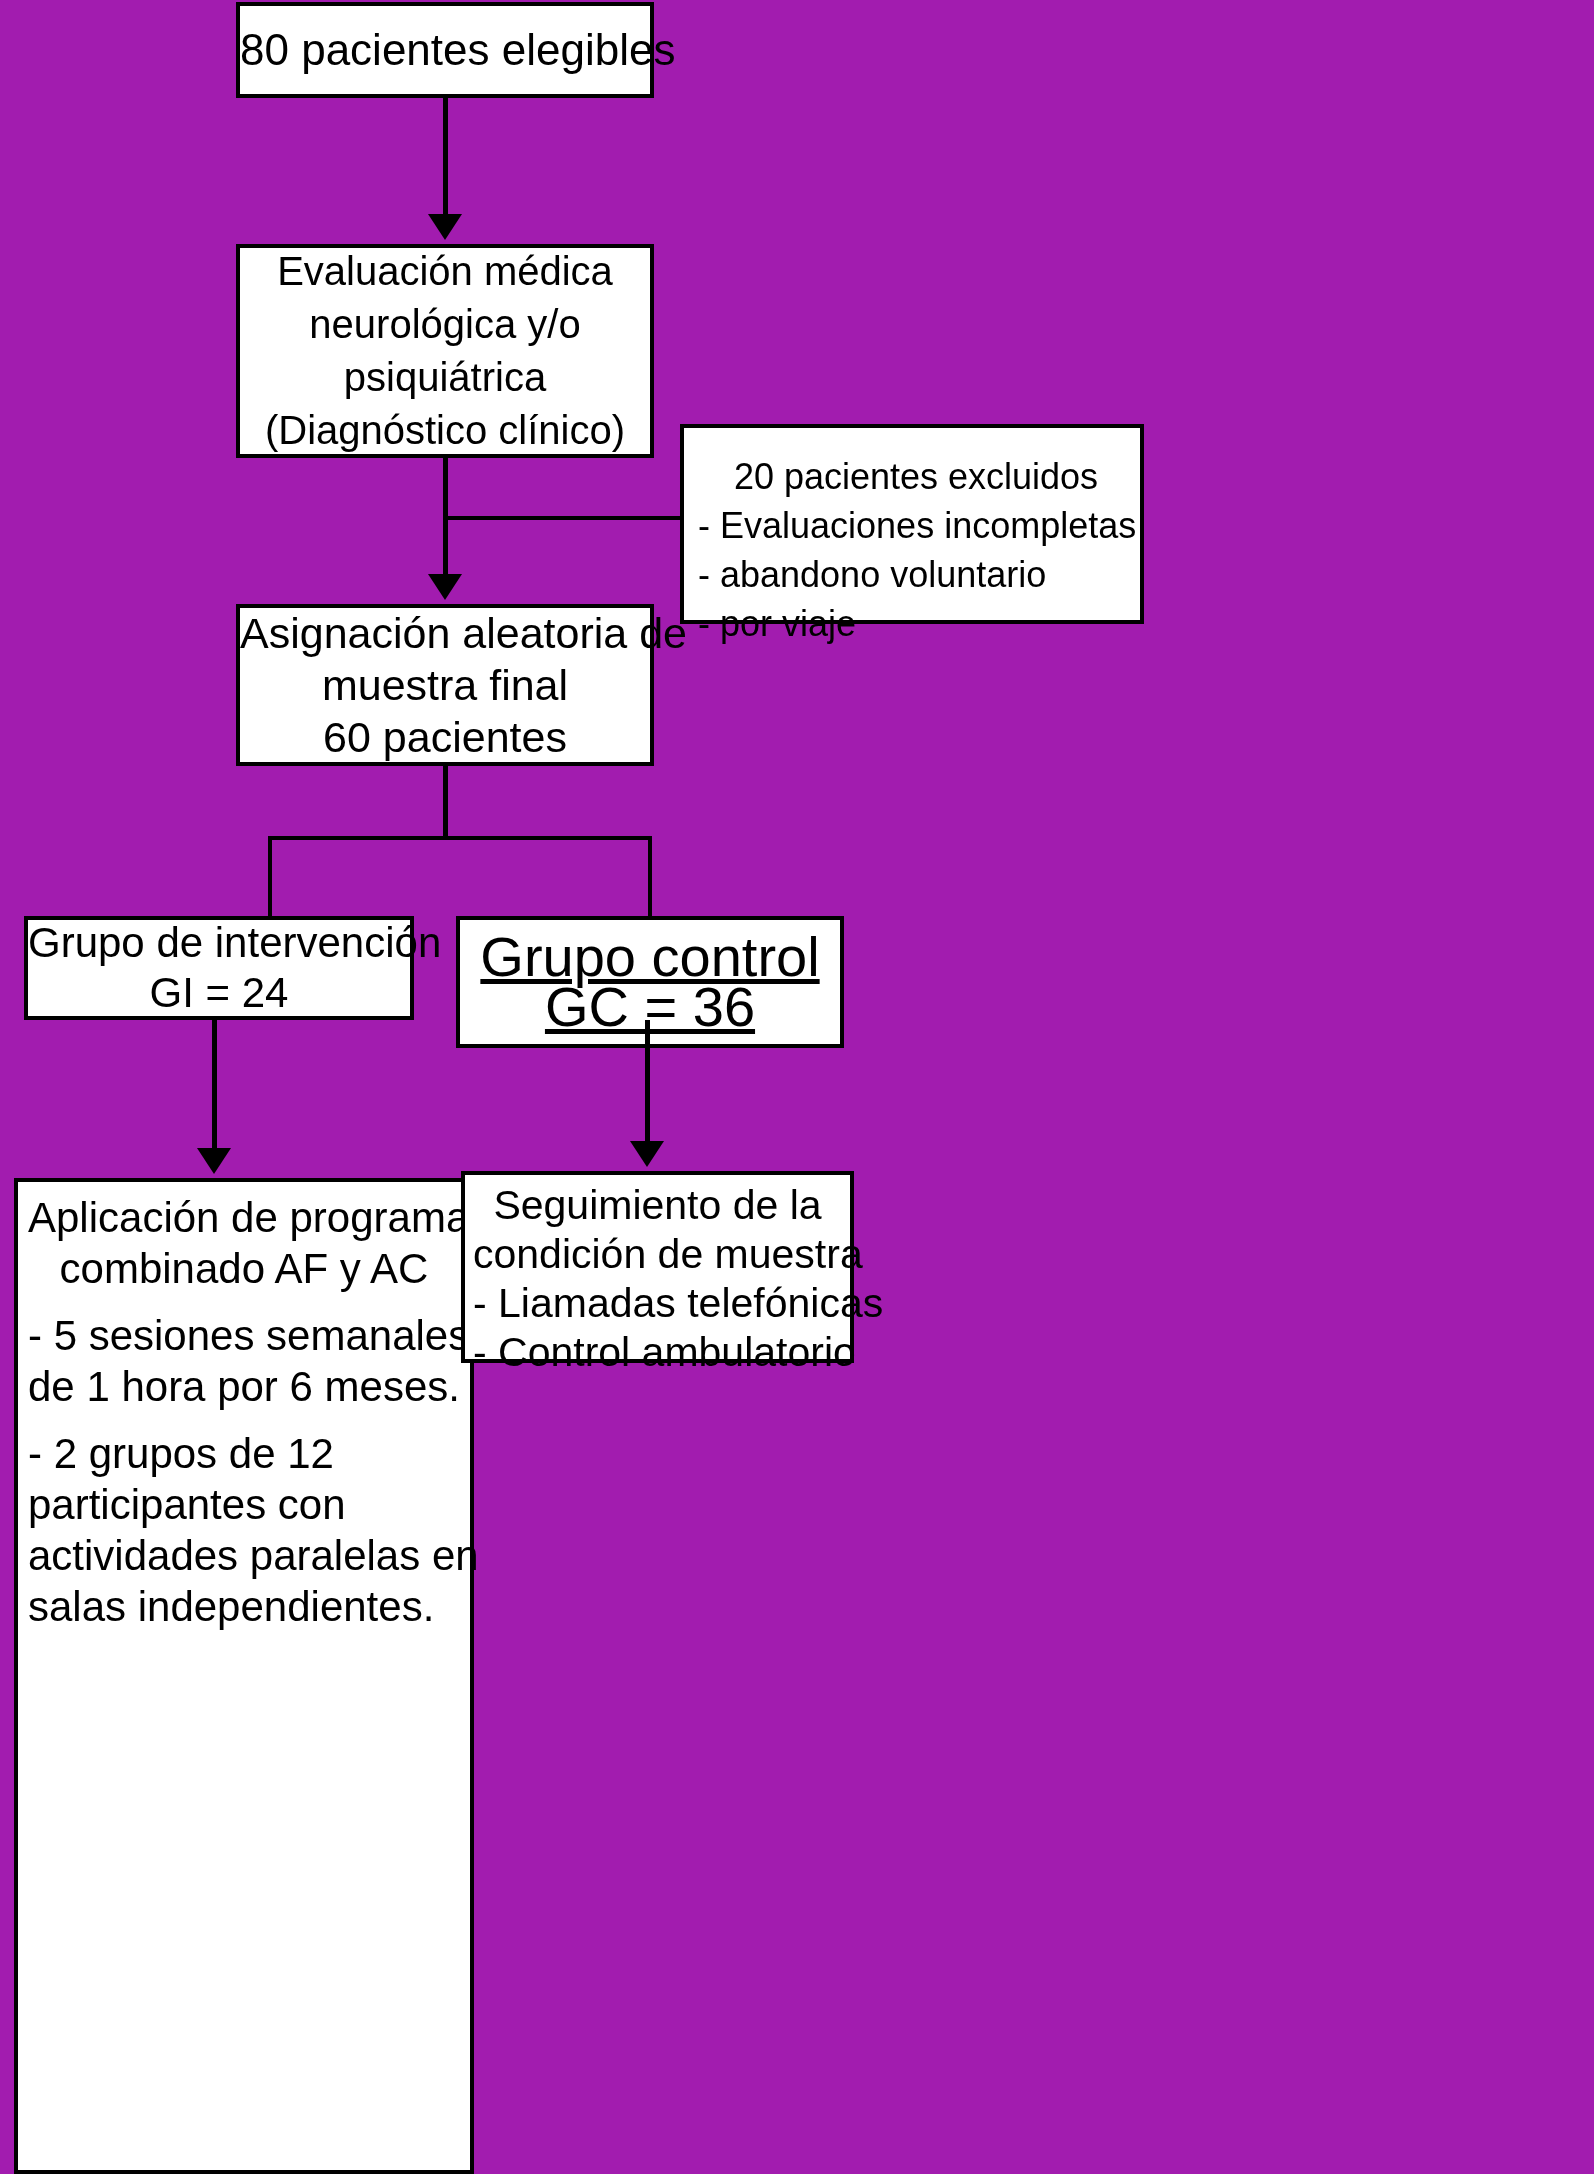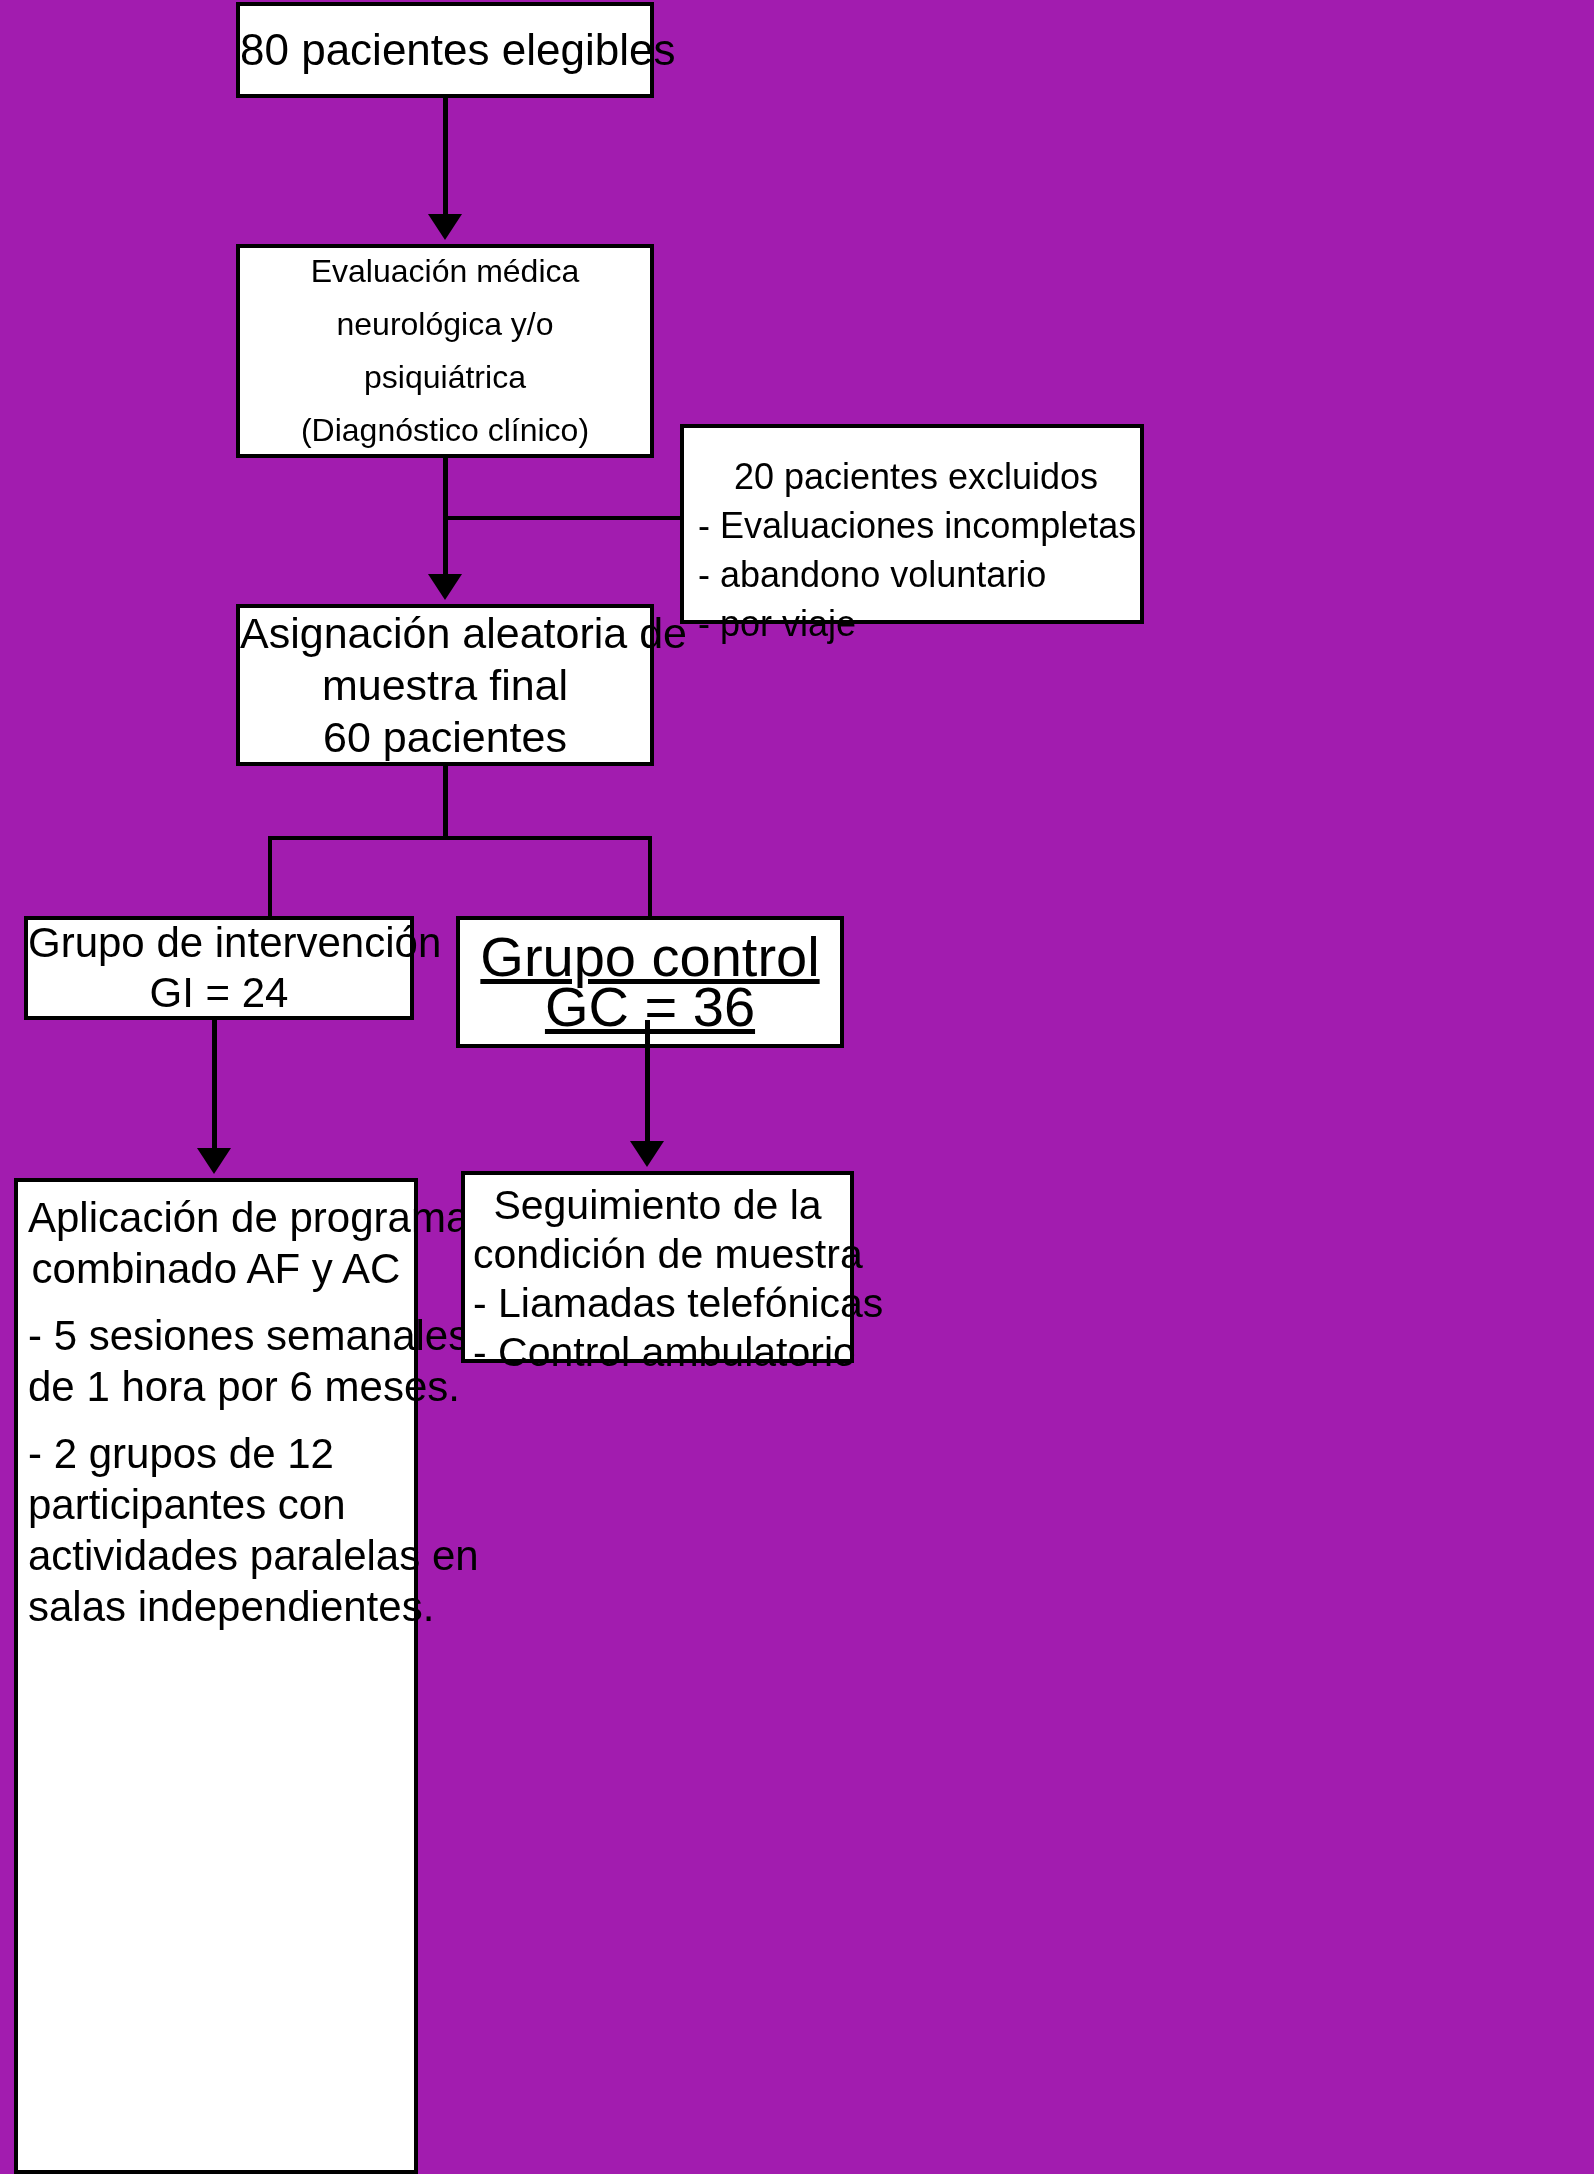--- a/index.html
+++ b/index.html
@@ -35,42 +35,42 @@
   .center { text-align: center; }
   .left   { text-align: left; }
 
   
   #node-eligible {
     left: 236px; top: 2px; width: 418px; height: 96px;
     font-size: 44px; line-height: 54px;
   }
   #node-evaluacion {
     left: 236px; top: 244px; width: 418px; height: 214px;
-    font-size: 32px; line-height: 53px;
+    font-size: 40px; line-height: 53px;
   }
   #node-excluidos {
     left: 680px; top: 424px; width: 464px; height: 200px;
     font-size: 36px; line-height: 49px;
     padding-left: 14px; padding-right: 6px;
     justify-content: flex-start; padding-top: 24px;
   }
   #node-asignacion {
     left: 236px; top: 604px; width: 418px; height: 162px;
     font-size: 43px; line-height: 52px;
   }
   #node-gi {
     left: 24px; top: 916px; width: 390px; height: 104px;
     font-size: 42px; line-height: 50px;
   }
   #node-gc {
     left: 456px; top: 916px; width: 388px; height: 132px;
     font-size: 56px; line-height: 50px; text-decoration: underline;
   }
   #node-aplicacion {
-    left: 14px; top: 1178px; width: 404px; height: 996px;
+    left: 14px; top: 1178px; width: 460px; height: 996px;
     font-size: 42px; line-height: 51px;
     justify-content: flex-start;
     padding: 10px 10px 0 10px;
   }
   #node-seguimiento {
     left: 461px; top: 1171px; width: 393px; height: 192px;
     font-size: 41px; line-height: 49px;
     justify-content: flex-start;
     padding: 6px 8px 0 8px;
   }

